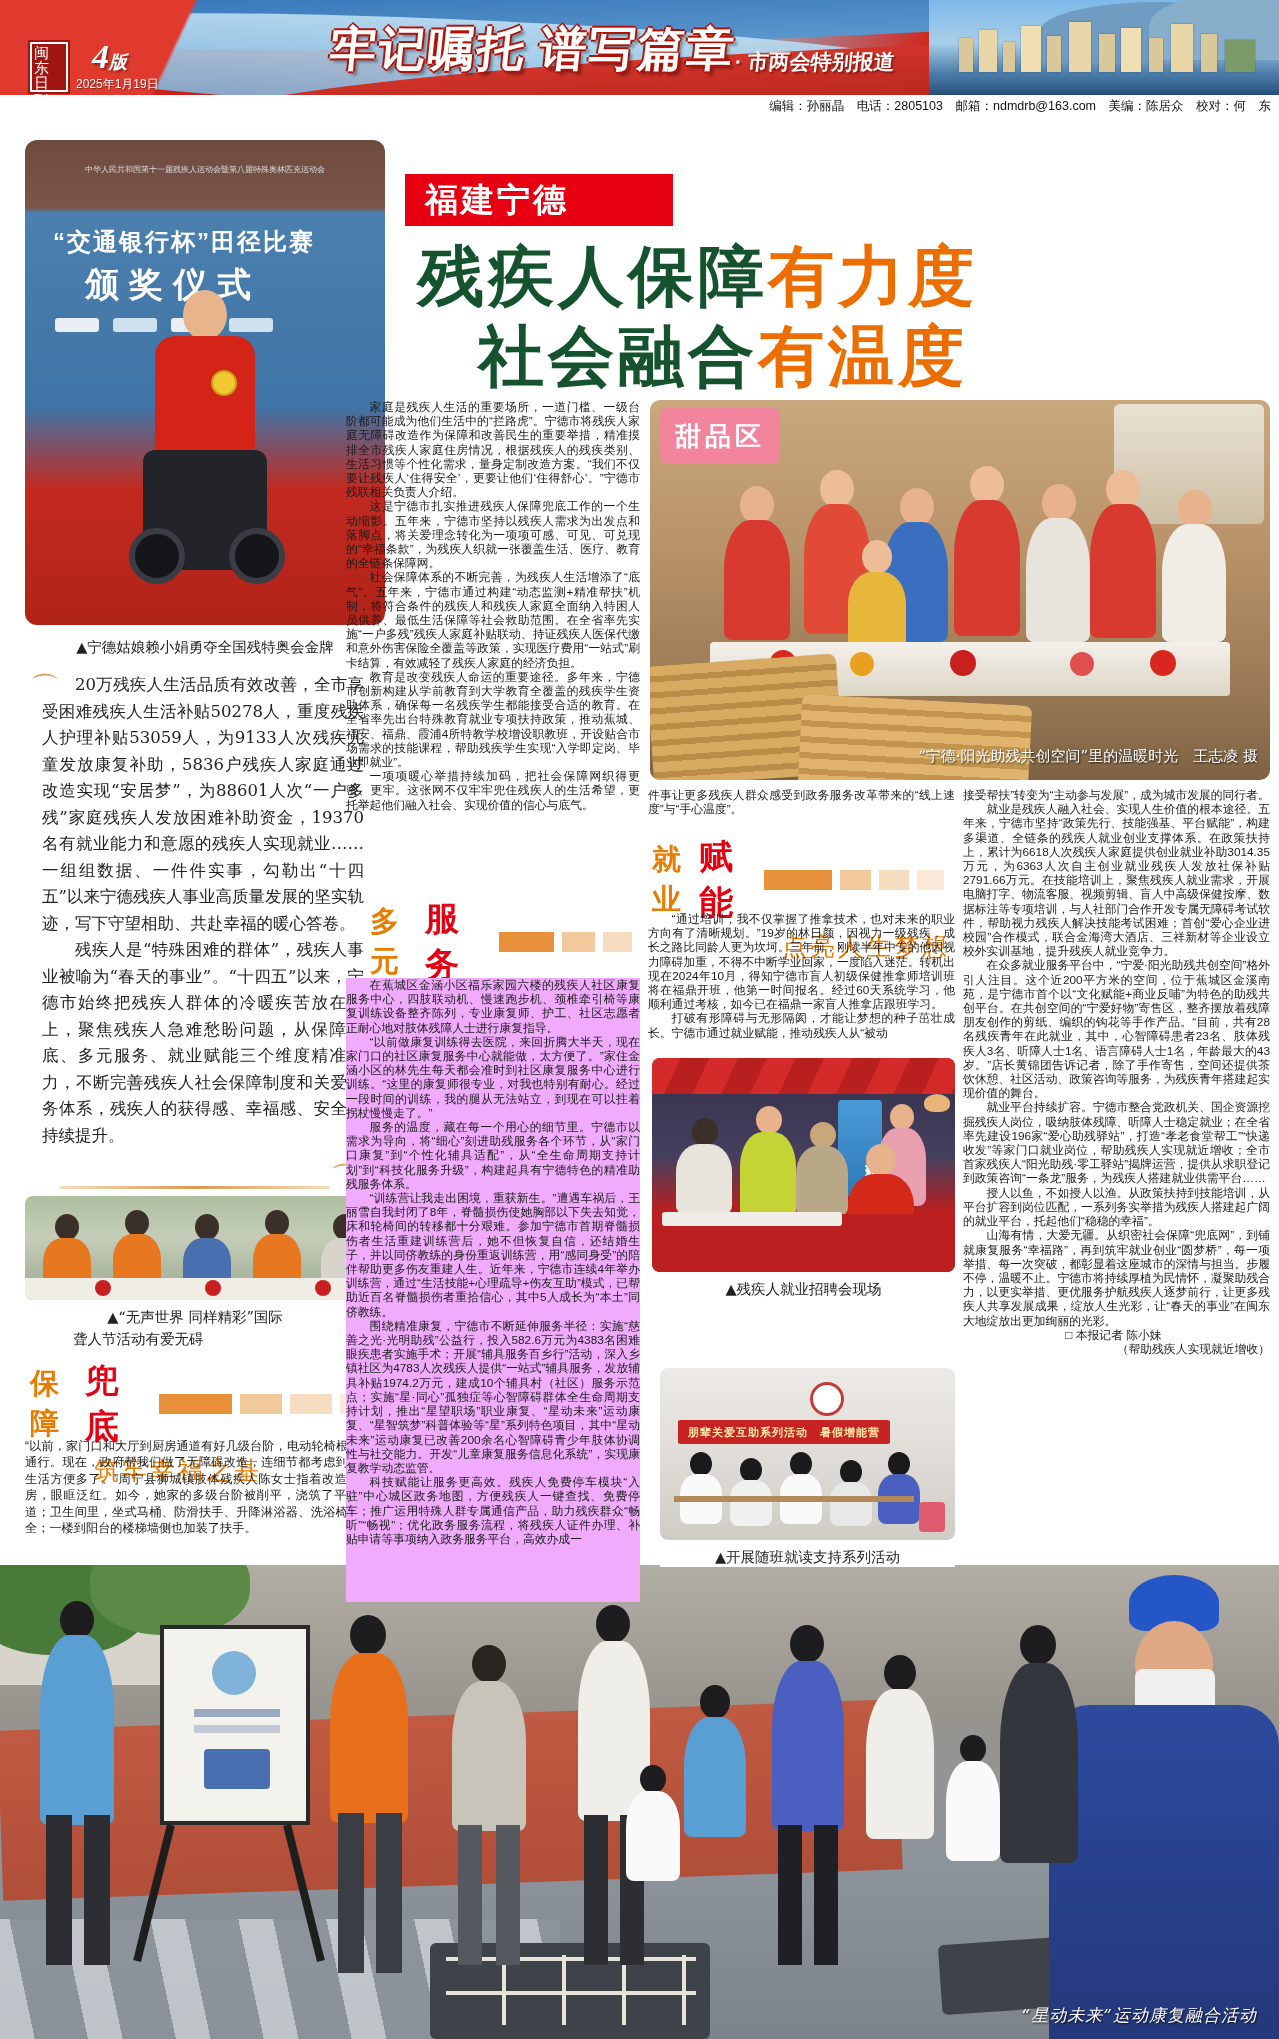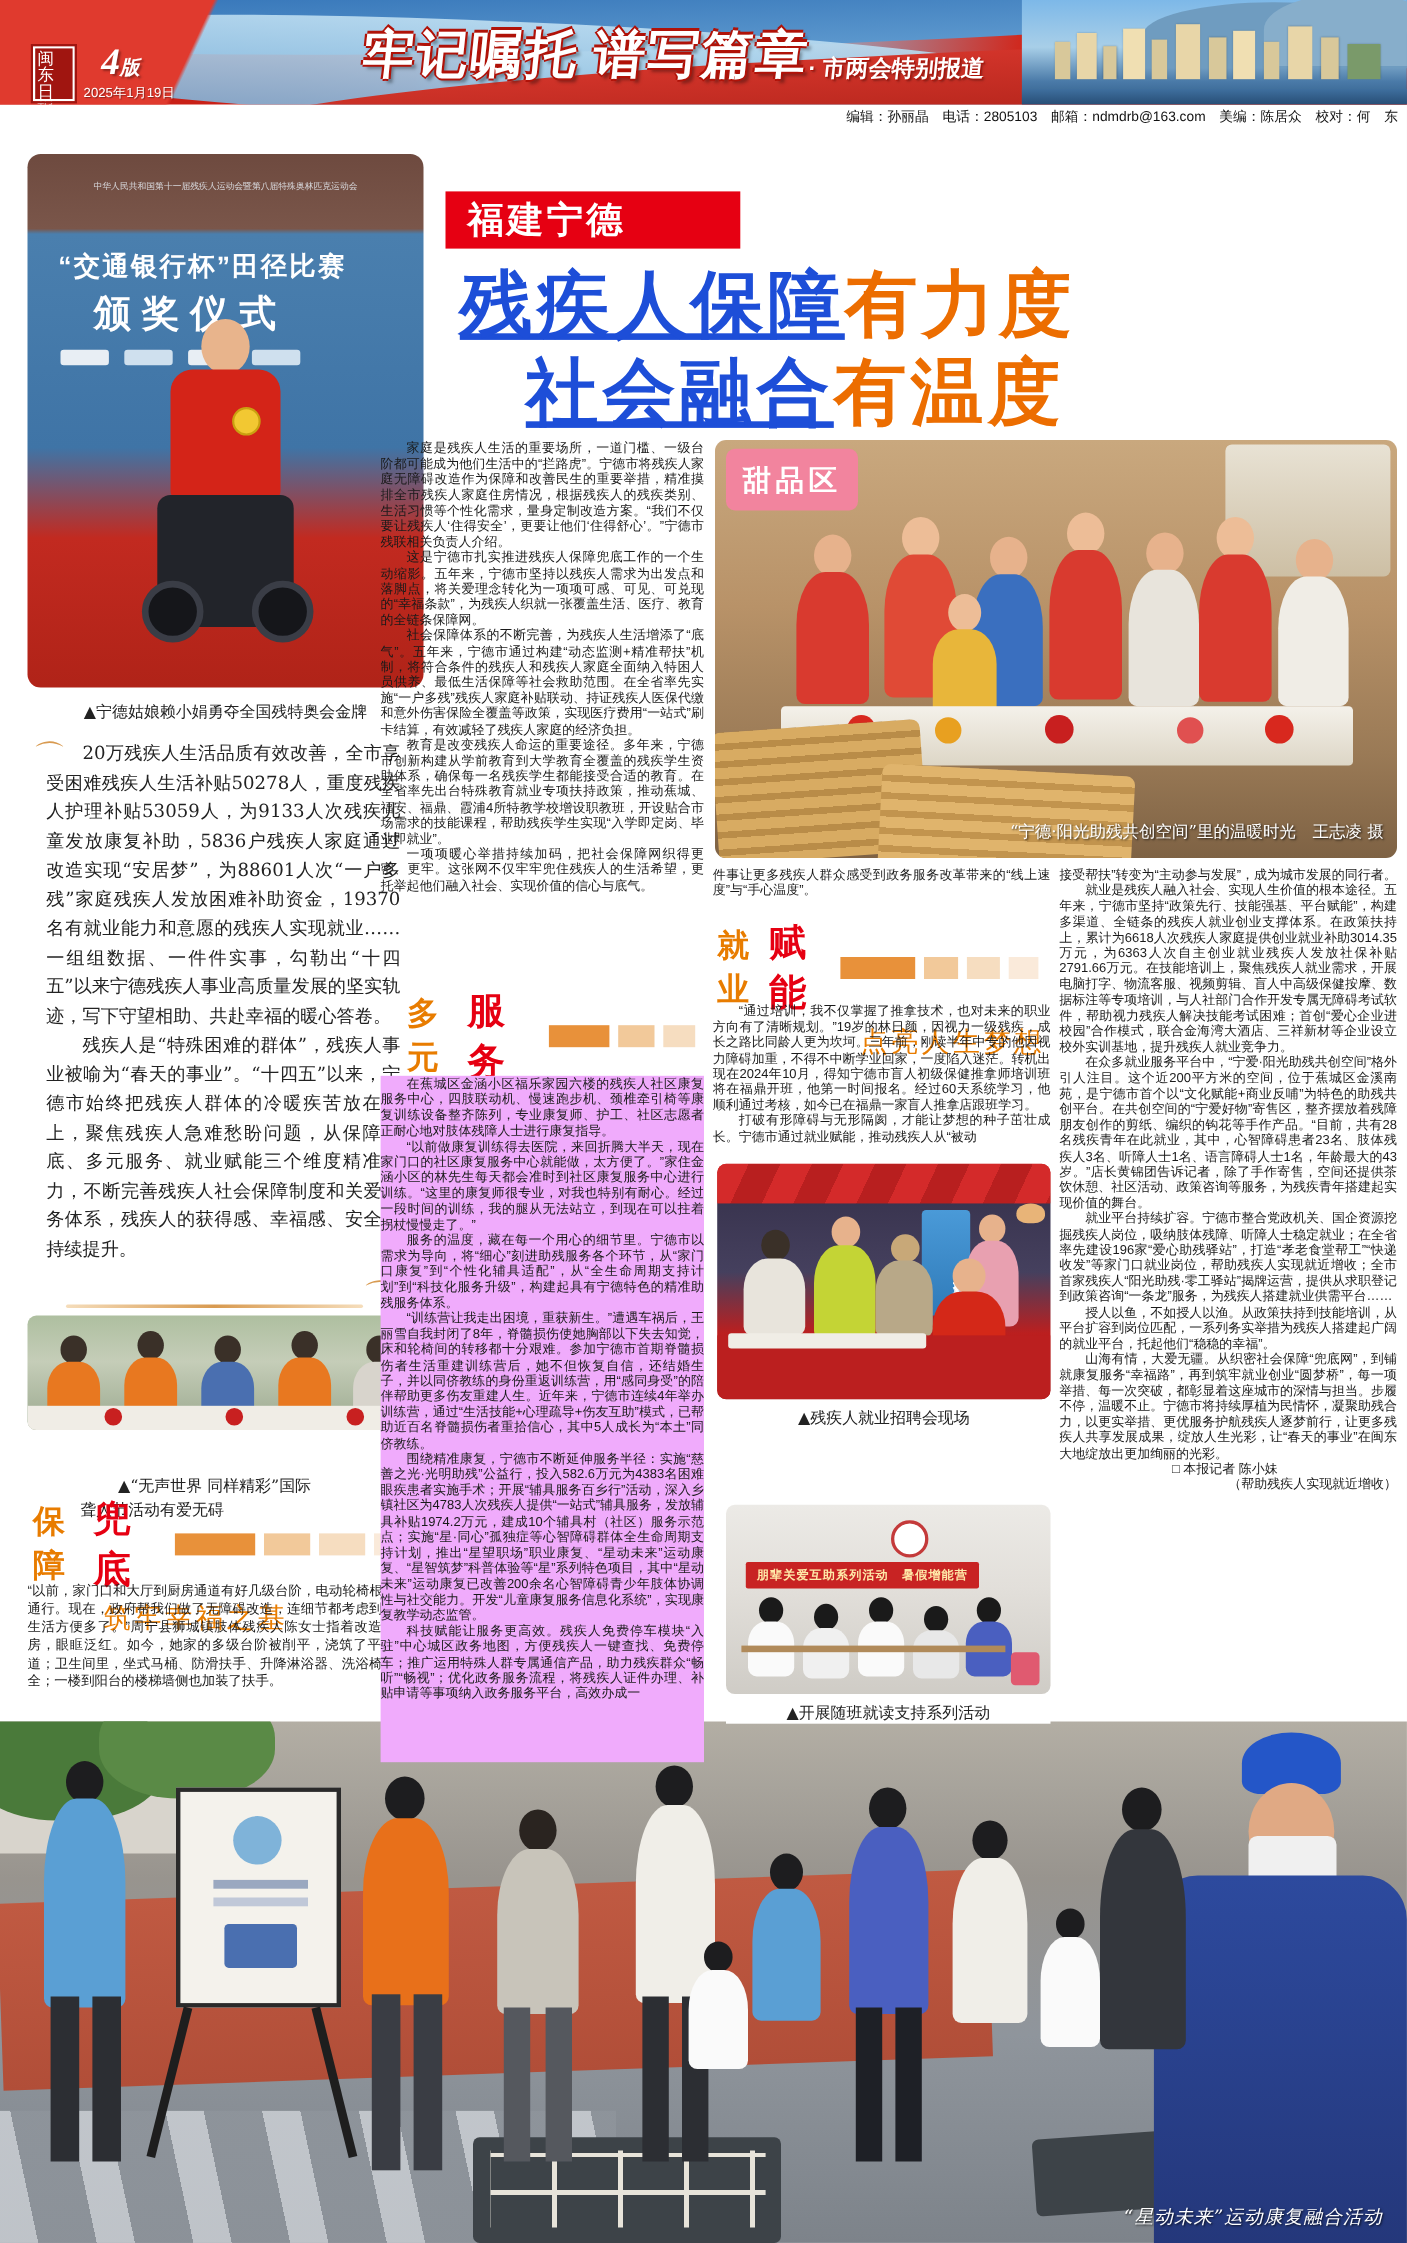--- a/index.html
+++ b/index.html
@@ -19,21 +19,21 @@
   #edition{position:absolute;left:92px;top:38px;color:#fff;font-style:italic;font-weight:bold;font-size:34px;font-family:"Liberation Serif",serif;text-shadow:2px 2px 2px rgba(0,0,0,.35);}
   #edition span{font-size:18px;}
   #mdate{position:absolute;left:76px;top:76px;color:#fff;font-size:12px;text-shadow:1px 1px 1px rgba(0,0,0,.4);white-space:nowrap;}
   #slogan{position:absolute;left:330px;top:18px;font-size:47px;font-weight:bold;color:#fff;font-family:"Liberation Serif",serif;transform:skewX(-6deg);letter-spacing:2px;white-space:nowrap;
           text-shadow:2px 0 0 #b01208,-2px 0 0 #b01208,0 2px 0 #b01208,0 -2px 0 #b01208,4px 4px 3px rgba(0,0,0,.35);}
   #slogan-suffix{position:absolute;left:735px;top:48px;font-size:21px;font-weight:bold;color:#fff;transform:skewX(-6deg);white-space:nowrap;text-shadow:1px 1px 0 #b01208,2px 2px 2px rgba(0,0,0,.35);}
   #editor-line{position:absolute;right:8px;top:98px;font-size:12.5px;color:#111;white-space:nowrap;}
   
   #hl-tag{position:absolute;left:405px;top:174px;width:268px;height:52px;background:#e60012;color:#fff;font-size:33px;font-weight:bold;line-height:52px;padding-left:20px;box-sizing:border-box;letter-spacing:3px;}
   .hl-line{position:absolute;font-family:"Liberation Serif",serif;font-weight:900;font-size:66px;letter-spacing:4px;white-space:nowrap;}
-  .hl-red{color:#1d4ed8;text-decoration:underline;} .hl-orange{color:#ec6d00;margin-top:44px;}
+  .hl-red{color:#14532d;} .hl-orange{color:#ec6d00;margin-top:44px;}
   
   .photo{position:absolute;overflow:hidden;border-radius:10px;}
   .caption{position:absolute;font-family:"DejaVu Serif",serif;font-size:14.5px;color:#222;}
   
   .coltext{position:absolute;font-size:11.8px;line-height:14.2px;text-align:justify;overflow:hidden;}
   .coltext p{margin:0;text-indent:2em;}
   .coltext p.noindent{text-indent:0;}
   
   .sec{position:absolute;}
   .sec .row{display:flex;align-items:center;}
@@ -164,21 +164,21 @@
       <div class="body-shape" style="left:158px;top:42px;width:48px;height:60px;background:#4a6fb0;"></div>
     <div class="head" style="left:240px;top:14px;width:24px;height:26px;background:#3a3028;"></div>
       <div class="body-shape" style="left:228px;top:38px;width:48px;height:64px;background:#e87820;"></div>
     <div class="head" style="left:308px;top:18px;width:24px;height:26px;background:#3a3028;"></div>
       <div class="body-shape" style="left:296px;top:42px;width:48px;height:60px;background:#d8d4cc;"></div>
     <div style="position:absolute;left:0;bottom:0;width:360px;height:22px;background:#f0ede6;"></div>
     <div class="head" style="left:70px;bottom:4px;width:16px;height:16px;background:#c82020;"></div>
     <div class="head" style="left:180px;bottom:4px;width:16px;height:16px;background:#c82020;"></div>
     <div class="head" style="left:290px;bottom:4px;width:16px;height:16px;background:#c82020;"></div>
   </div>
-  <div class="caption" style="left:25px;top:1306px;width:340px;text-align:center;line-height:22px;margin-top:34px;">
+  <div class="caption" style="left:25px;top:1306px;width:340px;text-align:center;line-height:22px;">
     <div>▲“无声世界 同样精彩”国际</div>
     <div style="text-align:left;padding-left:48px;">聋人节活动有爱无碍</div>
   </div>
 
   <div class="sec" style="left:30px;top:1358px;width:356px;">
     <div class="row">
       <span class="t1">保障</span>
       <span class="t2">兜底</span>
       <span class="bar b1" style="width:80px"></span>
         <span class="bar b2" style="width:46px"></span>

